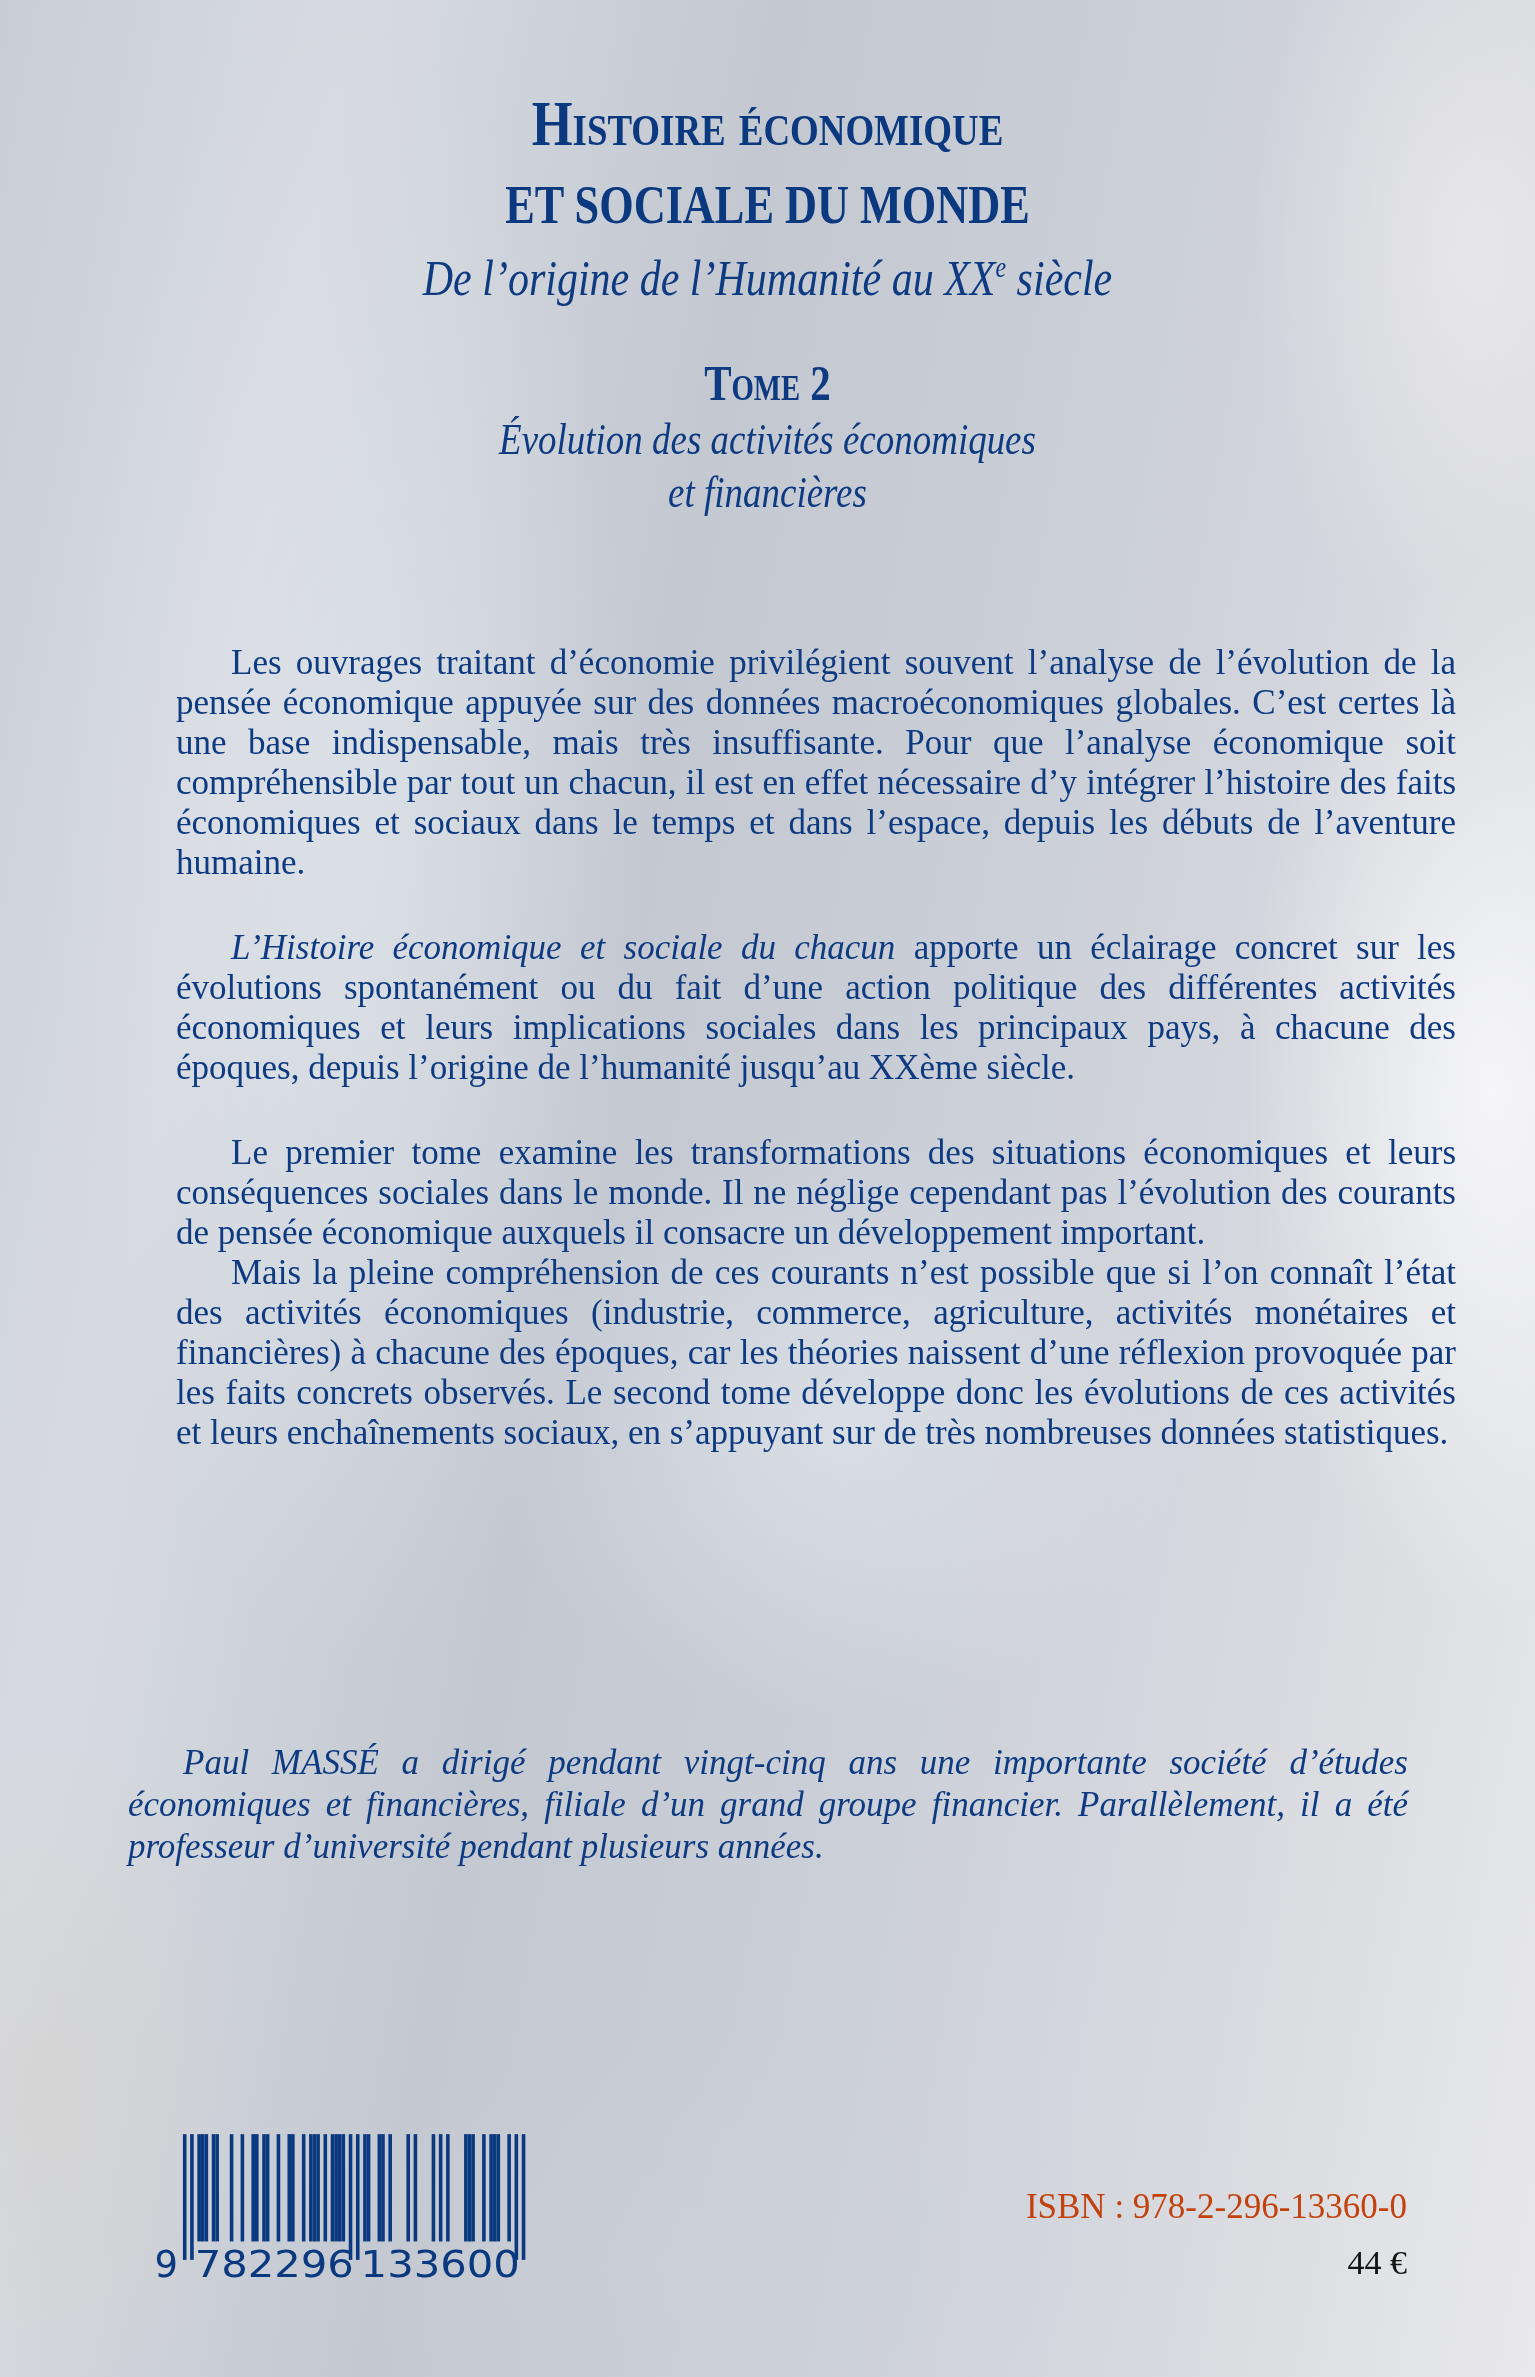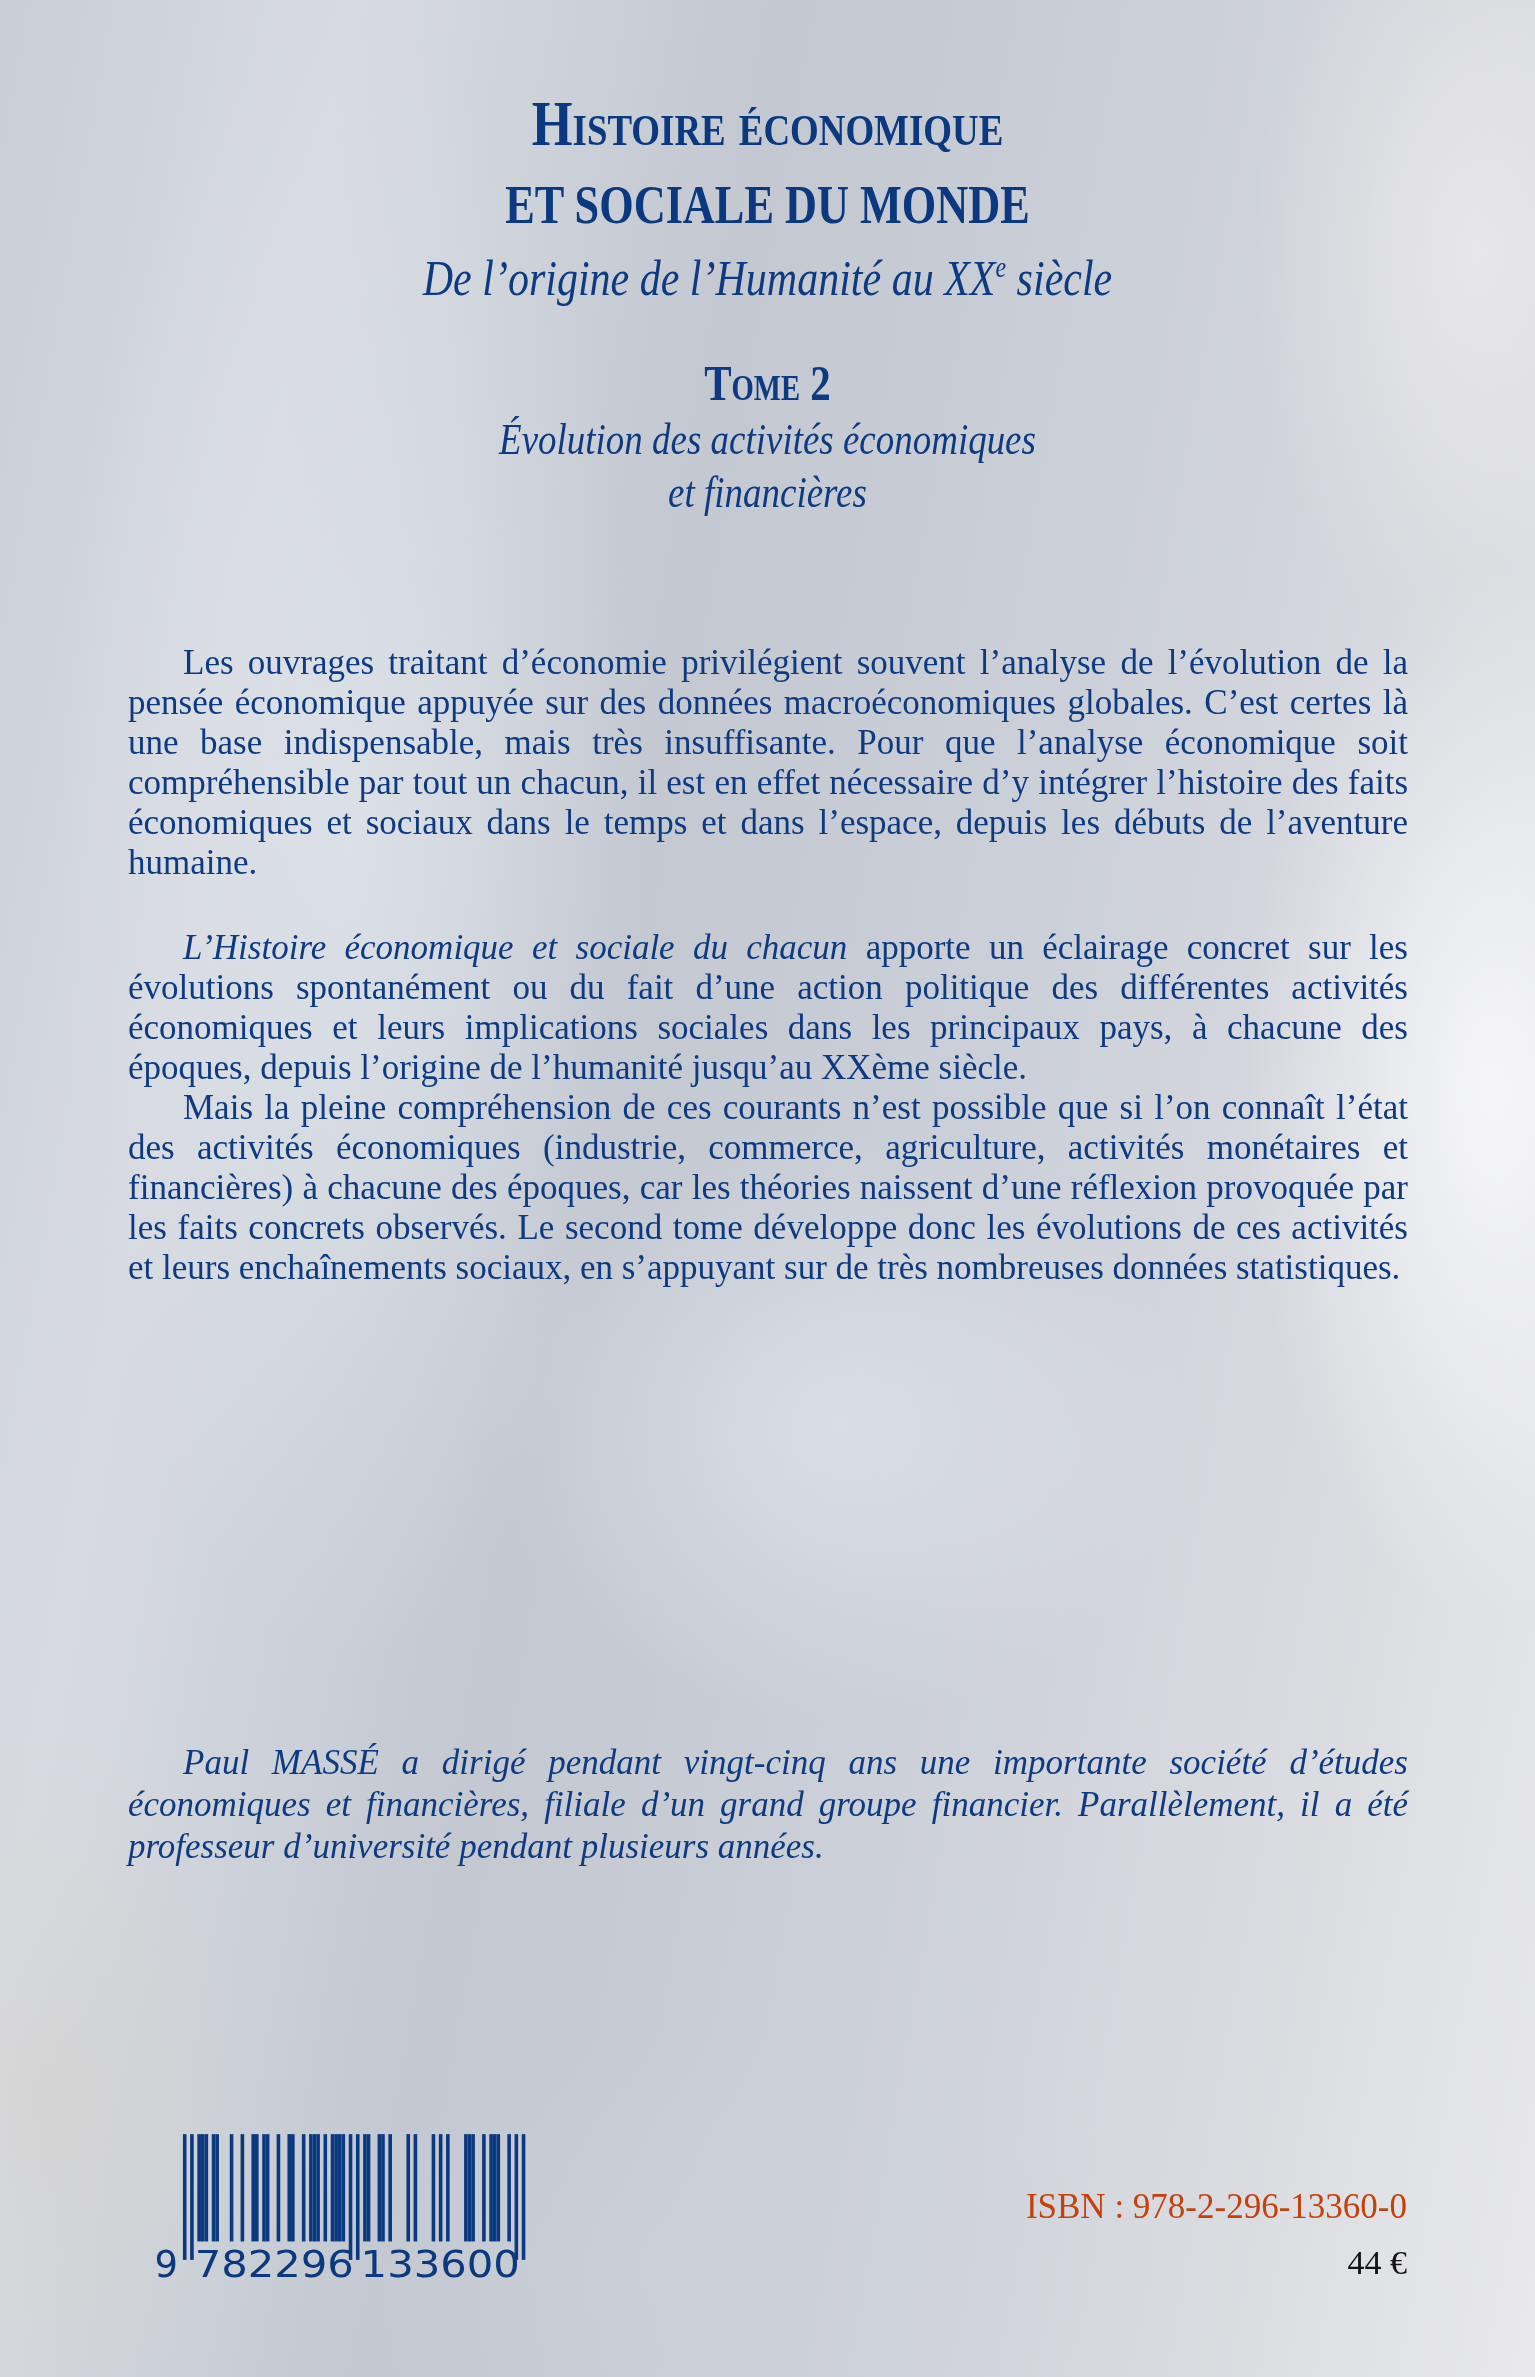--- a/index.html
+++ b/index.html
@@ -73,23 +73,24 @@
 
 <div class="abs header title-line title1">Histoire économique</div>
 <div class="abs header title-line title2">et sociale du monde</div>
 <div class="abs header subtitle">
   <span>De l’origine de l’Humanité au XX</span><sup>e</sup><span> siècle</span>
 </div>
 <div class="abs header tome">Tome 2</div>
 <div class="abs header tome-sub tome-sub1">Évolution des activités économiques</div>
 <div class="abs header tome-sub tome-sub2">et financières</div>
 
-<div class="abs body-text" id="body-text" style="top:643px;">
+<div class="abs body-text" id="body-text" style="top:643px;margin-left:48px;">
   <p>Les ouvrages traitant d’économie privilégient souvent l’analyse de l’évolution de la pensée économique appuyée sur des données macroéconomiques globales. C’est certes là une base indispensable, mais très insuffisante. Pour que l’analyse économique soit compréhensible par tout un chacun, il est en effet nécessaire d’y intégrer l’histoire des faits économiques et sociaux dans le temps et dans l’espace, depuis les débuts de l’aventure humaine.</p>
   <p class="gap"><em>L’Histoire économique et sociale du chacun</em><span> apporte un éclairage concret sur les évolutions spontanément ou du fait d’une action politique des différentes activités économiques et leurs implications sociales dans les principaux pays, à chacune des époques, depuis l’origine de l’humanité jusqu’au XXème siècle.</span></p>
+  <p class="gap">Le premier tome examine les transformations des situations économiques et leurs conséquences sociales dans le monde. Il ne néglige cependant pas l’évolution des courants de pensée économique auxquels il consacre un dévelop­pement important.</p>
   <p>Mais la pleine compréhension de ces courants n’est possible que si l’on connaît l’état des activités économiques (industrie, commerce, agriculture, activités monétaires et financières) à chacune des époques, car les théories naissent d’une réflexion provoquée par les faits concrets observés. Le second tome développe donc les évolutions de ces activités et leurs enchaînements sociaux, en s’appuyant sur de très nombreuses données statistiques.</p>
 </div>
 
 <div class="abs bio">
   <p><strong>Paul MASSÉ</strong><span> a dirigé pendant vingt-cinq ans une importante société d’études économiques et financières, filiale d’un grand groupe financier. Parallèlement, il a été professeur d’université pendant plusieurs années.</span></p>
 </div>
 
 <svg class="abs barcode" viewBox="0 0 470 175" xmlns="http://www.w3.org/2000/svg">
   <g id="bars">
       <rect x="50.00" y="0" width="4.30" height="150" fill="#0b397f"></rect>

